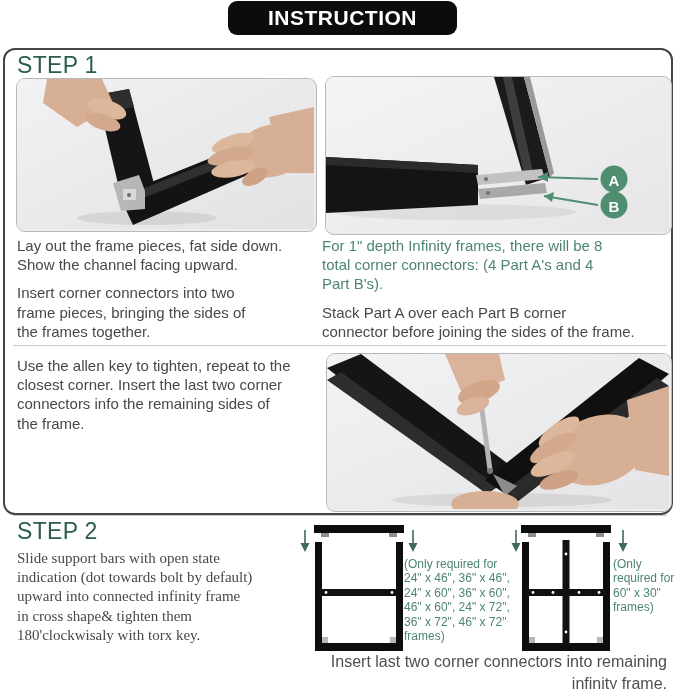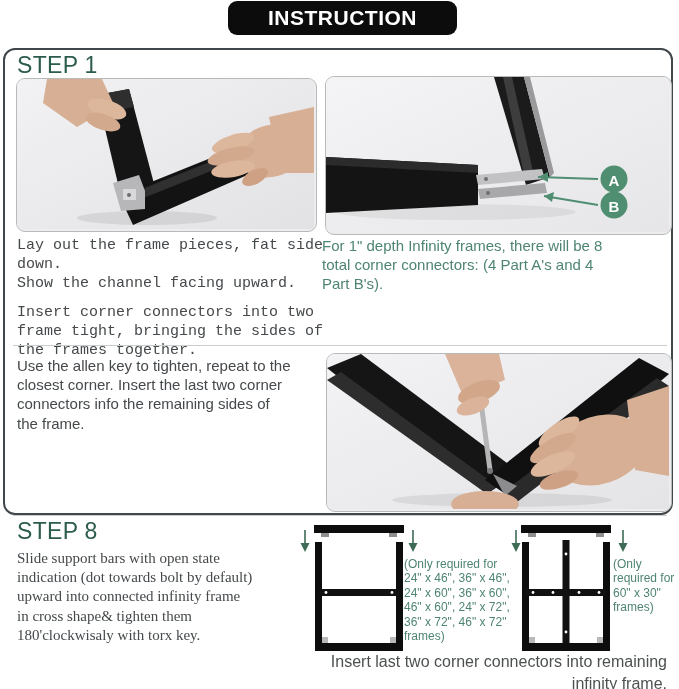--- a/index.html
+++ b/index.html
@@ -25,21 +25,21 @@
   .photo{border:1px solid #b6bbb9;border-radius:9px;overflow:hidden;background:#ededef;}
   .photo svg{display:block;}
   .sep{border-top:1px solid #c9cdcc;height:0;}
   .note{font-size:12px;line-height:1.2;color:#4e8474;white-space:pre-line;}
   .footer{font-size:16px;line-height:1.35;color:#4c5150;white-space:pre-line;text-align:right;}
 
   
   #s1-head{left:12px;top:2px;}
   #img1{left:11px;top:28px;width:299px;height:152px;}
   #img2{left:320px;top:26px;width:345px;height:157px;}
-  #s1-left{left:12px;top:186px;width:312px;font-family:Liberation Mono, monospace;}
+  #s1-left{left:12px;top:186px;width:312px;}
   #s1-right{left:317px;top:186px;width:352px;}
   #sep1{left:8px;top:295px;width:654px;}
   #s2a-left{left:12px;top:306px;width:316px;}
   #img3{left:321px;top:303px;width:344px;height:157px;}
   #sep2{left:8px;top:465px;width:654px;}
   #s2-head{left:12px;top:468px;}
   #s2-body{left:12px;top:499px;width:316px;font-family:Liberation Serif, serif;}
   #arr1a{left:294px;top:479px;}
   #diag1{left:308px;top:474px;}
   #arr1b{left:402px;top:479px;}
@@ -135,28 +135,30 @@
         <circle cx="288" cy="128" r="13.5" fill="#4f8e70"></circle>
         <text x="288" y="129" text-anchor="middle" dominant-baseline="central" fill="#ffffff" font-size="15" font-weight="bold">B</text>
       </g>
     </svg>
   </div>
 
   <div class="abs txt" id="s1-left">
     <p>Lay out the frame pieces, fat side down.
 Show the channel facing upward.</p>
     <p>Insert corner connectors into two
-frame tight, bringing the sides of
+frame pieces, bringing the sides of
 the frames together.</p>
   </div>
 
   <div class="abs txt" id="s1-right">
     <p class="teal">For 1" depth Infinity frames, there will be 8
 total corner connectors: (4 Part A's and 4
 Part B's).</p>
+    <p>Stack Part A over each Part B corner
+connector before joining the sides of the frame.</p>
   </div>
 
   <div class="abs sep" id="sep1"></div>
 
   <div class="abs txt" id="s2a-left">
     <p style="margin-bottom:2px">Use the allen key to tighten, repeat to the
 closest corner. Insert the last two corner
 connectors info the remaining sides of
 the frame.</p>
   </div>
@@ -198,21 +200,21 @@
         <ellipse cx="226" cy="110" rx="24" ry="9" transform="rotate(-24 226 110)" fill="#ddb79c"></ellipse>
         <ellipse cx="232" cy="126" rx="20" ry="8" transform="rotate(-18 232 126)" fill="#cfa184"></ellipse>
       </g>
 
       <ellipse cx="158" cy="150" rx="34" ry="13" fill="#d7af94"></ellipse>
     </svg>
   </div>
 
   <div class="abs sep" id="sep2"></div>
 
-  <div class="abs h2" id="s2-head">STEP 8</div>
+  <div class="abs h2" id="s2-head">STEP 2</div>
   <div class="abs txt" id="s2-body">
     <p>Slide support bars with open state
 indication (dot towards bolt by default)
 upward into connected infinity frame
 in cross shape&amp; tighten them
 180'clockwisaly with torx key.</p>
   </div>
 
   <svg class="abs" id="arr1a" width="12" height="24" viewBox="0 0 12 24">
     <line x1="6" y1="1" x2="6" y2="16" stroke="#3e6b55" stroke-width="1.6"></line>

